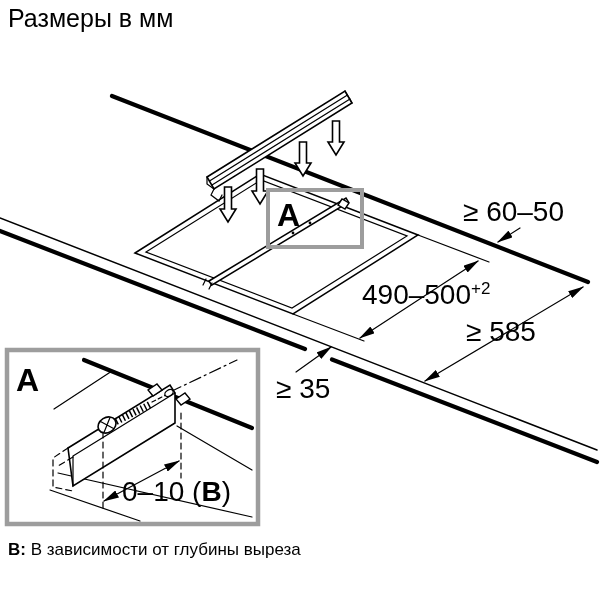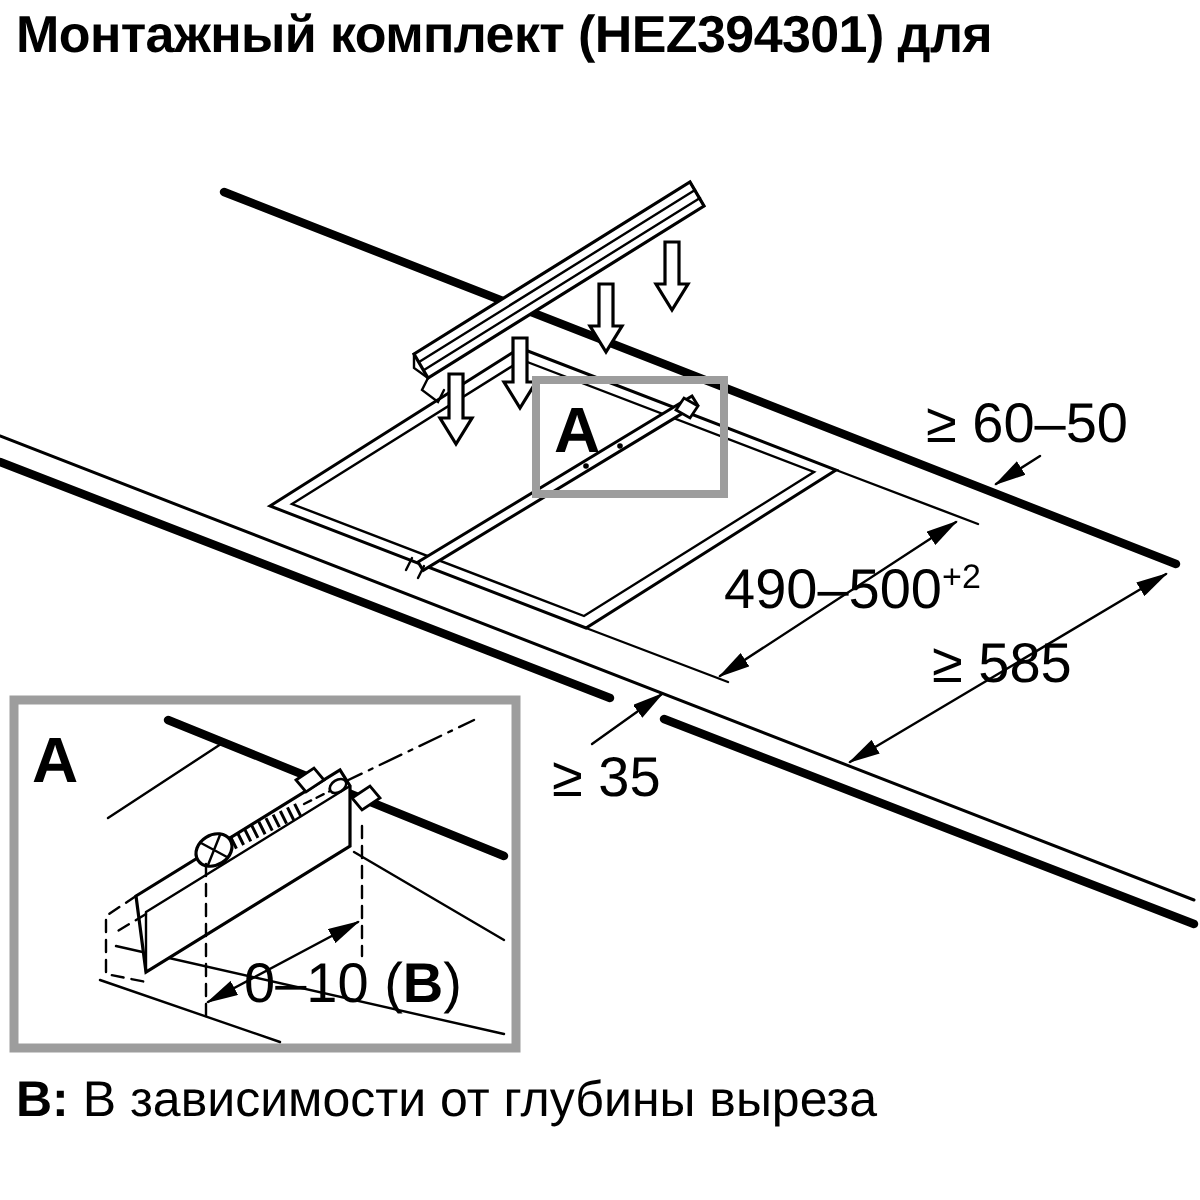--- a/index.html
+++ b/index.html
@@ -5,41 +5,41 @@
   :root { --ink:#000000; --frame-gray:#9d9d9d; --background:#ffffff; }
   html,body { margin:0; padding:0; }
   body {
     width:600px; height:600px; position:relative; overflow:hidden;
     background:var(--background); color:var(--ink);
     font-family:"Liberation Sans", sans-serif;
   }
   .header { position:absolute; left:8px; top:4px; width:584px; }
   .subtitle { font-size:25px; font-weight:400; line-height:28px; }
   .title { font-size:26px; font-weight:700; line-height:27px; letter-spacing:-0.3px; }
-  .footnote { position:absolute; left:8px; top:537px; font-size:25px; line-height:26px; white-space:nowrap; }
+  .footnote { position:absolute; left:8px; top:537px; font-size:17px; line-height:26px; white-space:nowrap; }
   .footnote .ref { font-weight:700; }
   svg.diagram { position:absolute; left:0; top:0; width:600px; height:600px; }
   svg .ln { stroke:var(--ink); fill:none; stroke-linecap:round; }
   svg .thick { stroke-width:4.2; }
   svg .thin { stroke-width:1.5; }
   svg .xtra { stroke-width:1.2; }
   svg .whitefill { fill:var(--background); stroke:var(--ink); }
   svg .grayframe { fill:none; stroke:var(--frame-gray); }
   svg text { fill:var(--ink); font-family:"Liberation Sans", sans-serif; }
   .dimtxt { font-size:28px; }
   .suptxt { font-size:17px; }
   .marker { font-size:32px; font-weight:700; }
   .boldref { font-weight:700; }
 </style>
 </head>
 <body>
 
 <div class="header">
+  <div class="subtitle">Размеры в мм</div>
   <div class="title">
-    <div>Монтажный комплект (HEZ394301) для</div>
   </div>
 </div>
 
 <svg class="diagram" viewBox="0 0 600 600">
   <defs>
     <marker id="arr" viewBox="0 0 12 6" refX="11.2" refY="3" markerWidth="16" markerHeight="8" orient="auto-start-reverse" markerUnits="userSpaceOnUse">
       <path d="M0,0 L12,3 L0,6 Z" fill="#000"></path>
     </marker>
   </defs>
 

